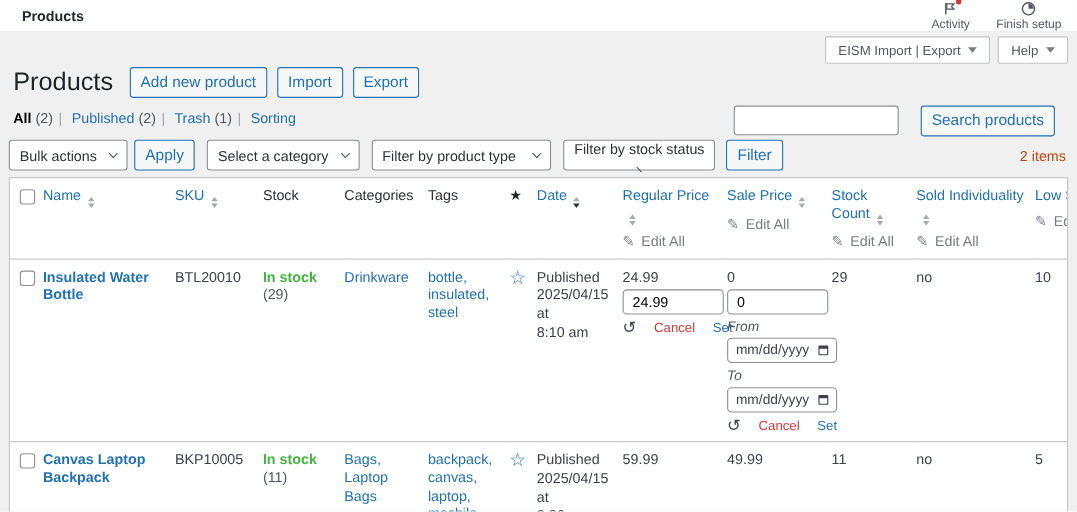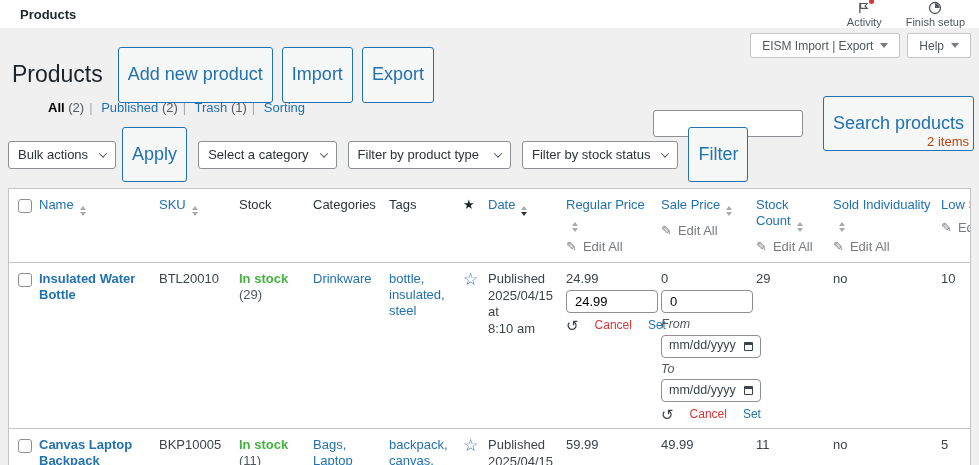--- a/index.html
+++ b/index.html
@@ -29,28 +29,28 @@
              padding:0 11px; height:25px; display:flex; align-items:center; gap:7px;
              font-size:12px; color:#50575e; cursor:pointer; }
   .caret { width:0; height:0; border-left:4px solid transparent;
            border-right:4px solid transparent; border-top:5px solid #787c82; }
 
   
   .content { padding:0 8px; }
   .title-row { display:flex; align-items:center; gap:9px; margin:32px 0 0 4px; height:30px; }
   h1 { font-size:23px; font-weight:400; color:#1d2327; margin:0 6px 0 0; line-height:1.1; }
   .btn { background:#f6f7f7; border:1px solid #2271b1; color:#2271b1; border-radius:3px;
-         padding:14px 9px; font-size:18px; font-family:inherit; cursor:pointer; line-height:1.4; }
+         padding:3px 9px; font-size:14px; font-family:inherit; cursor:pointer; line-height:1.4; }
   .views { margin:10px 0 0 4px; font-size:13px; }
-  .views .current { font-weight:600; color:#000;margin-left:36px; }
+  .views .current { font-weight:600; color:#000; }
   .views a { color:#2271b1; }
   .views .count { color:#50575e; }
   .views .sep { color:#a7aaad; margin:0 5px; }
 
-  .search-area { position:absolute; top:96px; right:5px; display:flex; gap:20px; align-items:center; }
+  .search-area { position:absolute; top:96px; right:20px; display:flex; gap:20px; align-items:center; }
   .search-input { width:150px; height:27px; border:1px solid #8c8f94; border-radius:3px;
                   padding:0 8px; font-family:inherit; font-size:13px; background:#fff; }
 
   .filter-row { display:flex; align-items:center; gap:6px; margin:12px 0 0 0; position:relative; }
   .fselect { height:28px; background:#fff; border:1px solid #8c8f94; border-radius:3px;
              display:flex; align-items:center; gap:12px; padding:0 9px; font-size:13px;
              color:#2c3338; cursor:pointer; white-space:nowrap; }
   .chev { width:6px; height:6px; border-right:1.6px solid #50575e; border-bottom:1.6px solid #50575e;
           transform:rotate(45deg) translate(-1px,-1px); }
   .items-count { position:absolute; right:2px; top:7px; color:#c2410c; }
@@ -171,21 +171,21 @@
     </div>
     <button class="btn">Apply</button>
     <div class="fselect" style="margin-left:5px;">
       <span>Select a category</span>
       <i class="chev"></i>
     </div>
     <div class="fselect" style="margin-left:5px;gap:16px;">
       <span>Filter by product type</span>
       <i class="chev"></i>
     </div>
-    <div class="fselect" style="margin-left:5px;">
+    <div class="fselect" style="margin-left:5px;flex-direction:column;">
       <span>Filter by stock status</span>
       <i class="chev"></i>
     </div>
     <button class="btn" style="margin-left:4px;">Filter</button>
     <span class="items-count">2 items</span>
   </div>
 
   <div class="table-wrap">
     <div class="table-clip">
       <table>

